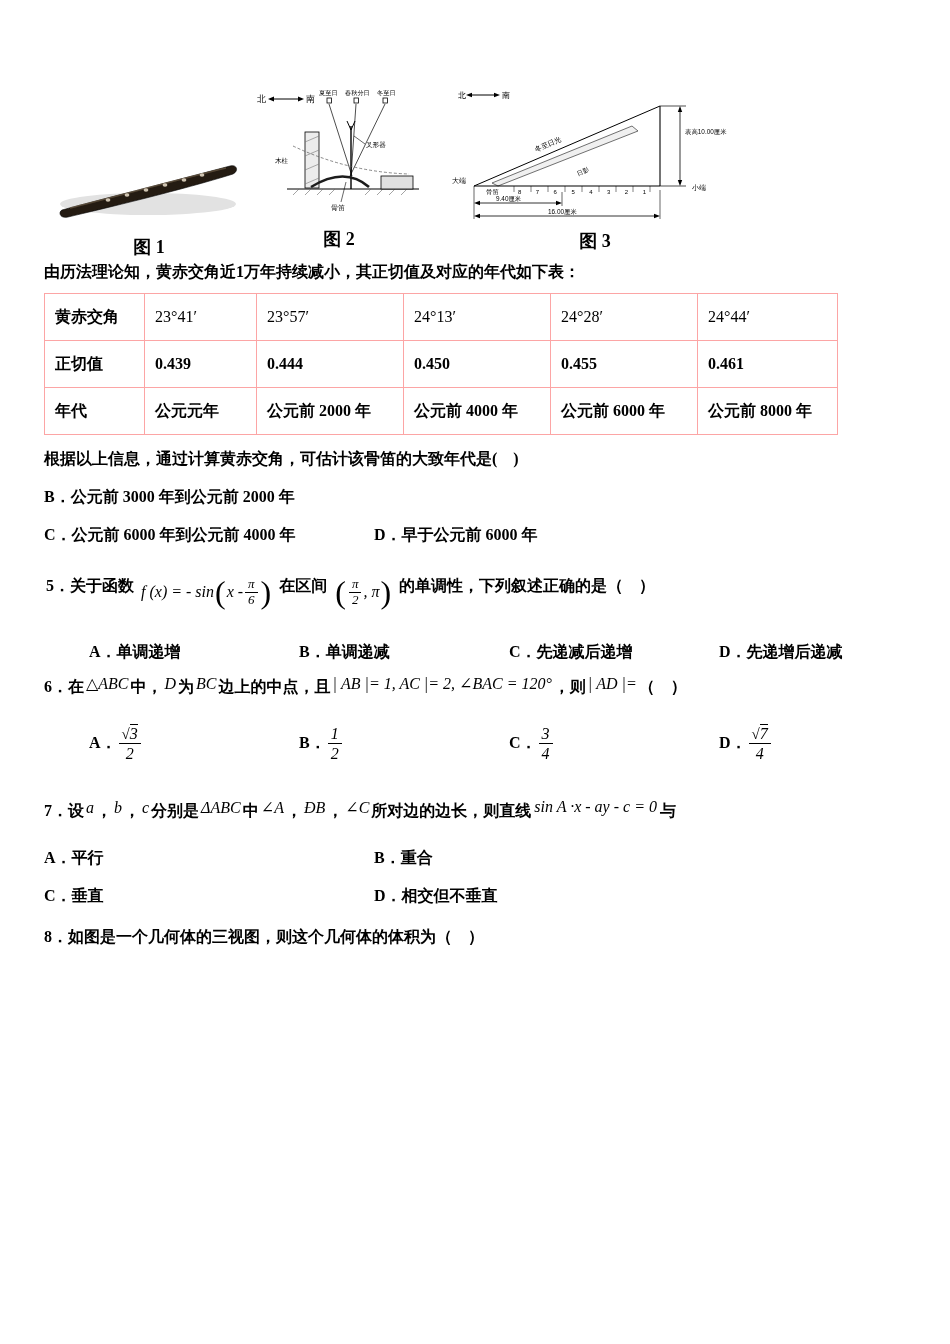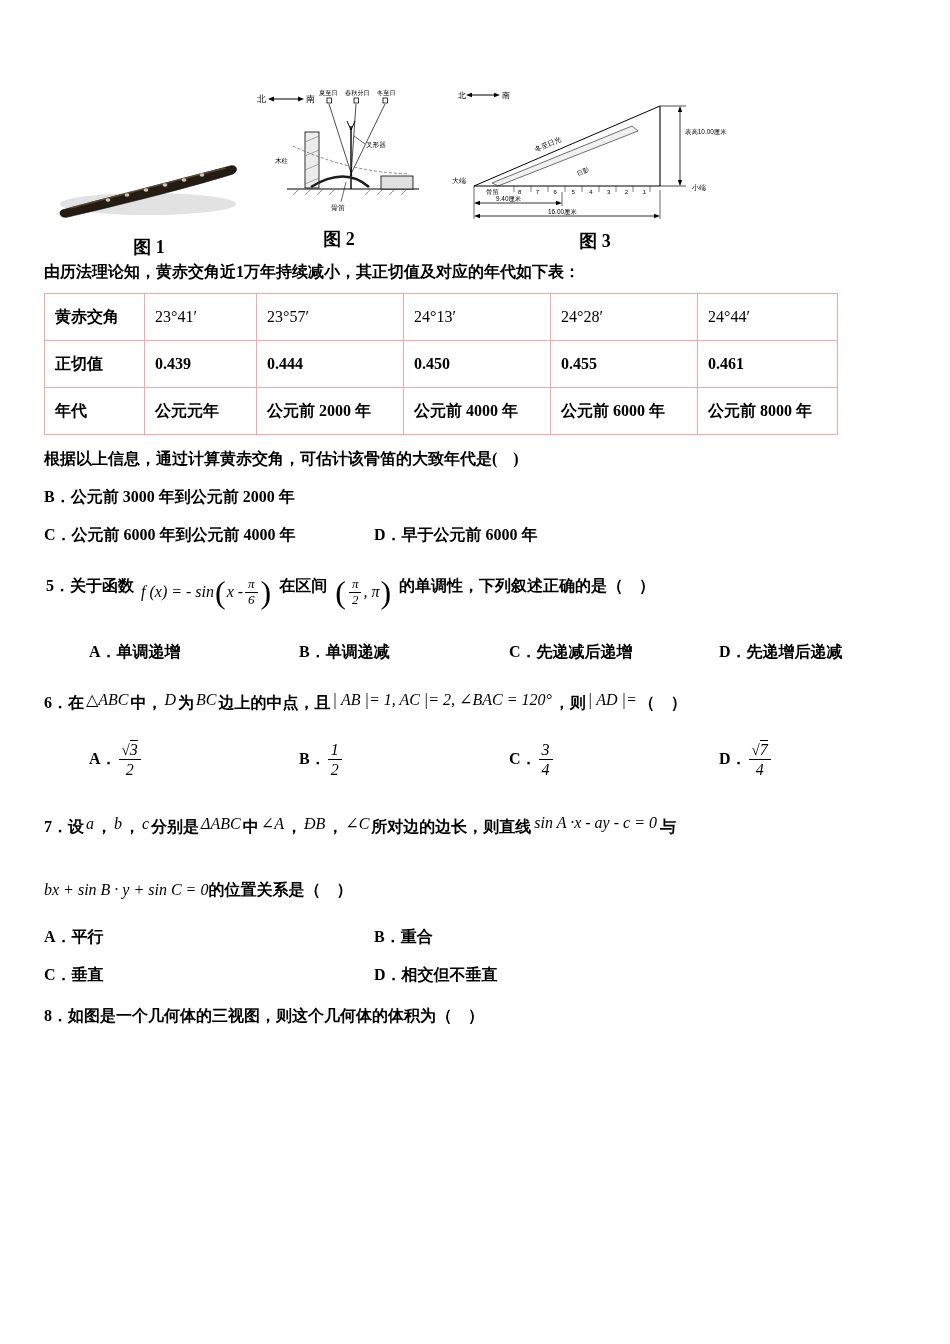--- a/index.html
+++ b/index.html
@@ -35,21 +35,21 @@
   .m  { font-style: italic; font-weight: normal; }
   .mr { font-style: italic; font-weight: normal; position: relative; top: -3px; margin: 0 2px; }
   .eq { font-style: italic; font-weight: normal; position: relative; top: -4px; margin: 0 3px; }
   .bp { font-style: normal; font-size: 32px; font-weight: 400; line-height: 1; margin: 0 1px; }
   .frac { display: inline-flex; flex-direction: column; text-align: center; font-size: 13px; line-height: 1.12; margin: 0 2px; font-style: italic; }
   .frac .num { border-bottom: 1px solid #000; padding: 0 3px; }
   .frac .den { padding: 0 3px; }
   .fbig { font-size: 16px; line-height: 1.2; font-weight: normal; }
   .rsym { font-style: normal; font-size: 15px; }
   .rnum { border-top: 1.2px solid #000; }
-  .qpara { margin-top: 30px; font-size: 16px; }
+  .qpara { margin-top: 14px; font-size: 16px; }
   .q7l2 { margin-top: 42px; }
   .q8 { margin-top: 20px; }
 </style>
 </head>
 <body>
 
 <div class="figures">
 
   <figure class="fig fig1" style="margin:0;">
     <svg width="198" height="112" viewBox="0 0 198 112">
@@ -293,21 +293,20 @@
       <span class="cn">D．</span>
       <span class="frac fbig">
         <span class="num"><span class="rsym">√</span><span class="rnum">7</span></span>
         <span class="den">4</span>
       </span>
     </span>
   </div>
 
   <p class="qpara" style="margin-top:38px;"><span class="cn">7．设</span><span class="mr">a</span><span class="cn">，</span><span class="mr">b</span><span class="cn">，</span><span class="mr">c</span><span class="cn">分别是</span><span class="mr">ΔABC</span><span class="cn">中</span><span class="mr">∠A</span><span class="cn">，</span><span class="mr">ÐB</span><span class="cn">，</span><span class="mr">∠C</span><span class="cn">所对边的边长，则直线</span><span class="eq">sin A ·x - ay - c = 0</span><span class="cn">与</span></p>
 
-  <p class="qpara q7l2"><span class="m">bx + sin B · y + sin C = 0</span><span class="cn">的位置关系是（　）</span></p>
 
   <div class="optrow" style="margin-top:26px;">
     <span class="o2">A．平行</span>
     <span class="o2">B．重合</span>
   </div>
   <div class="optrow">
     <span class="o2">C．垂直</span>
     <span class="o2">D．相交但不垂直</span>
   </div>
 

